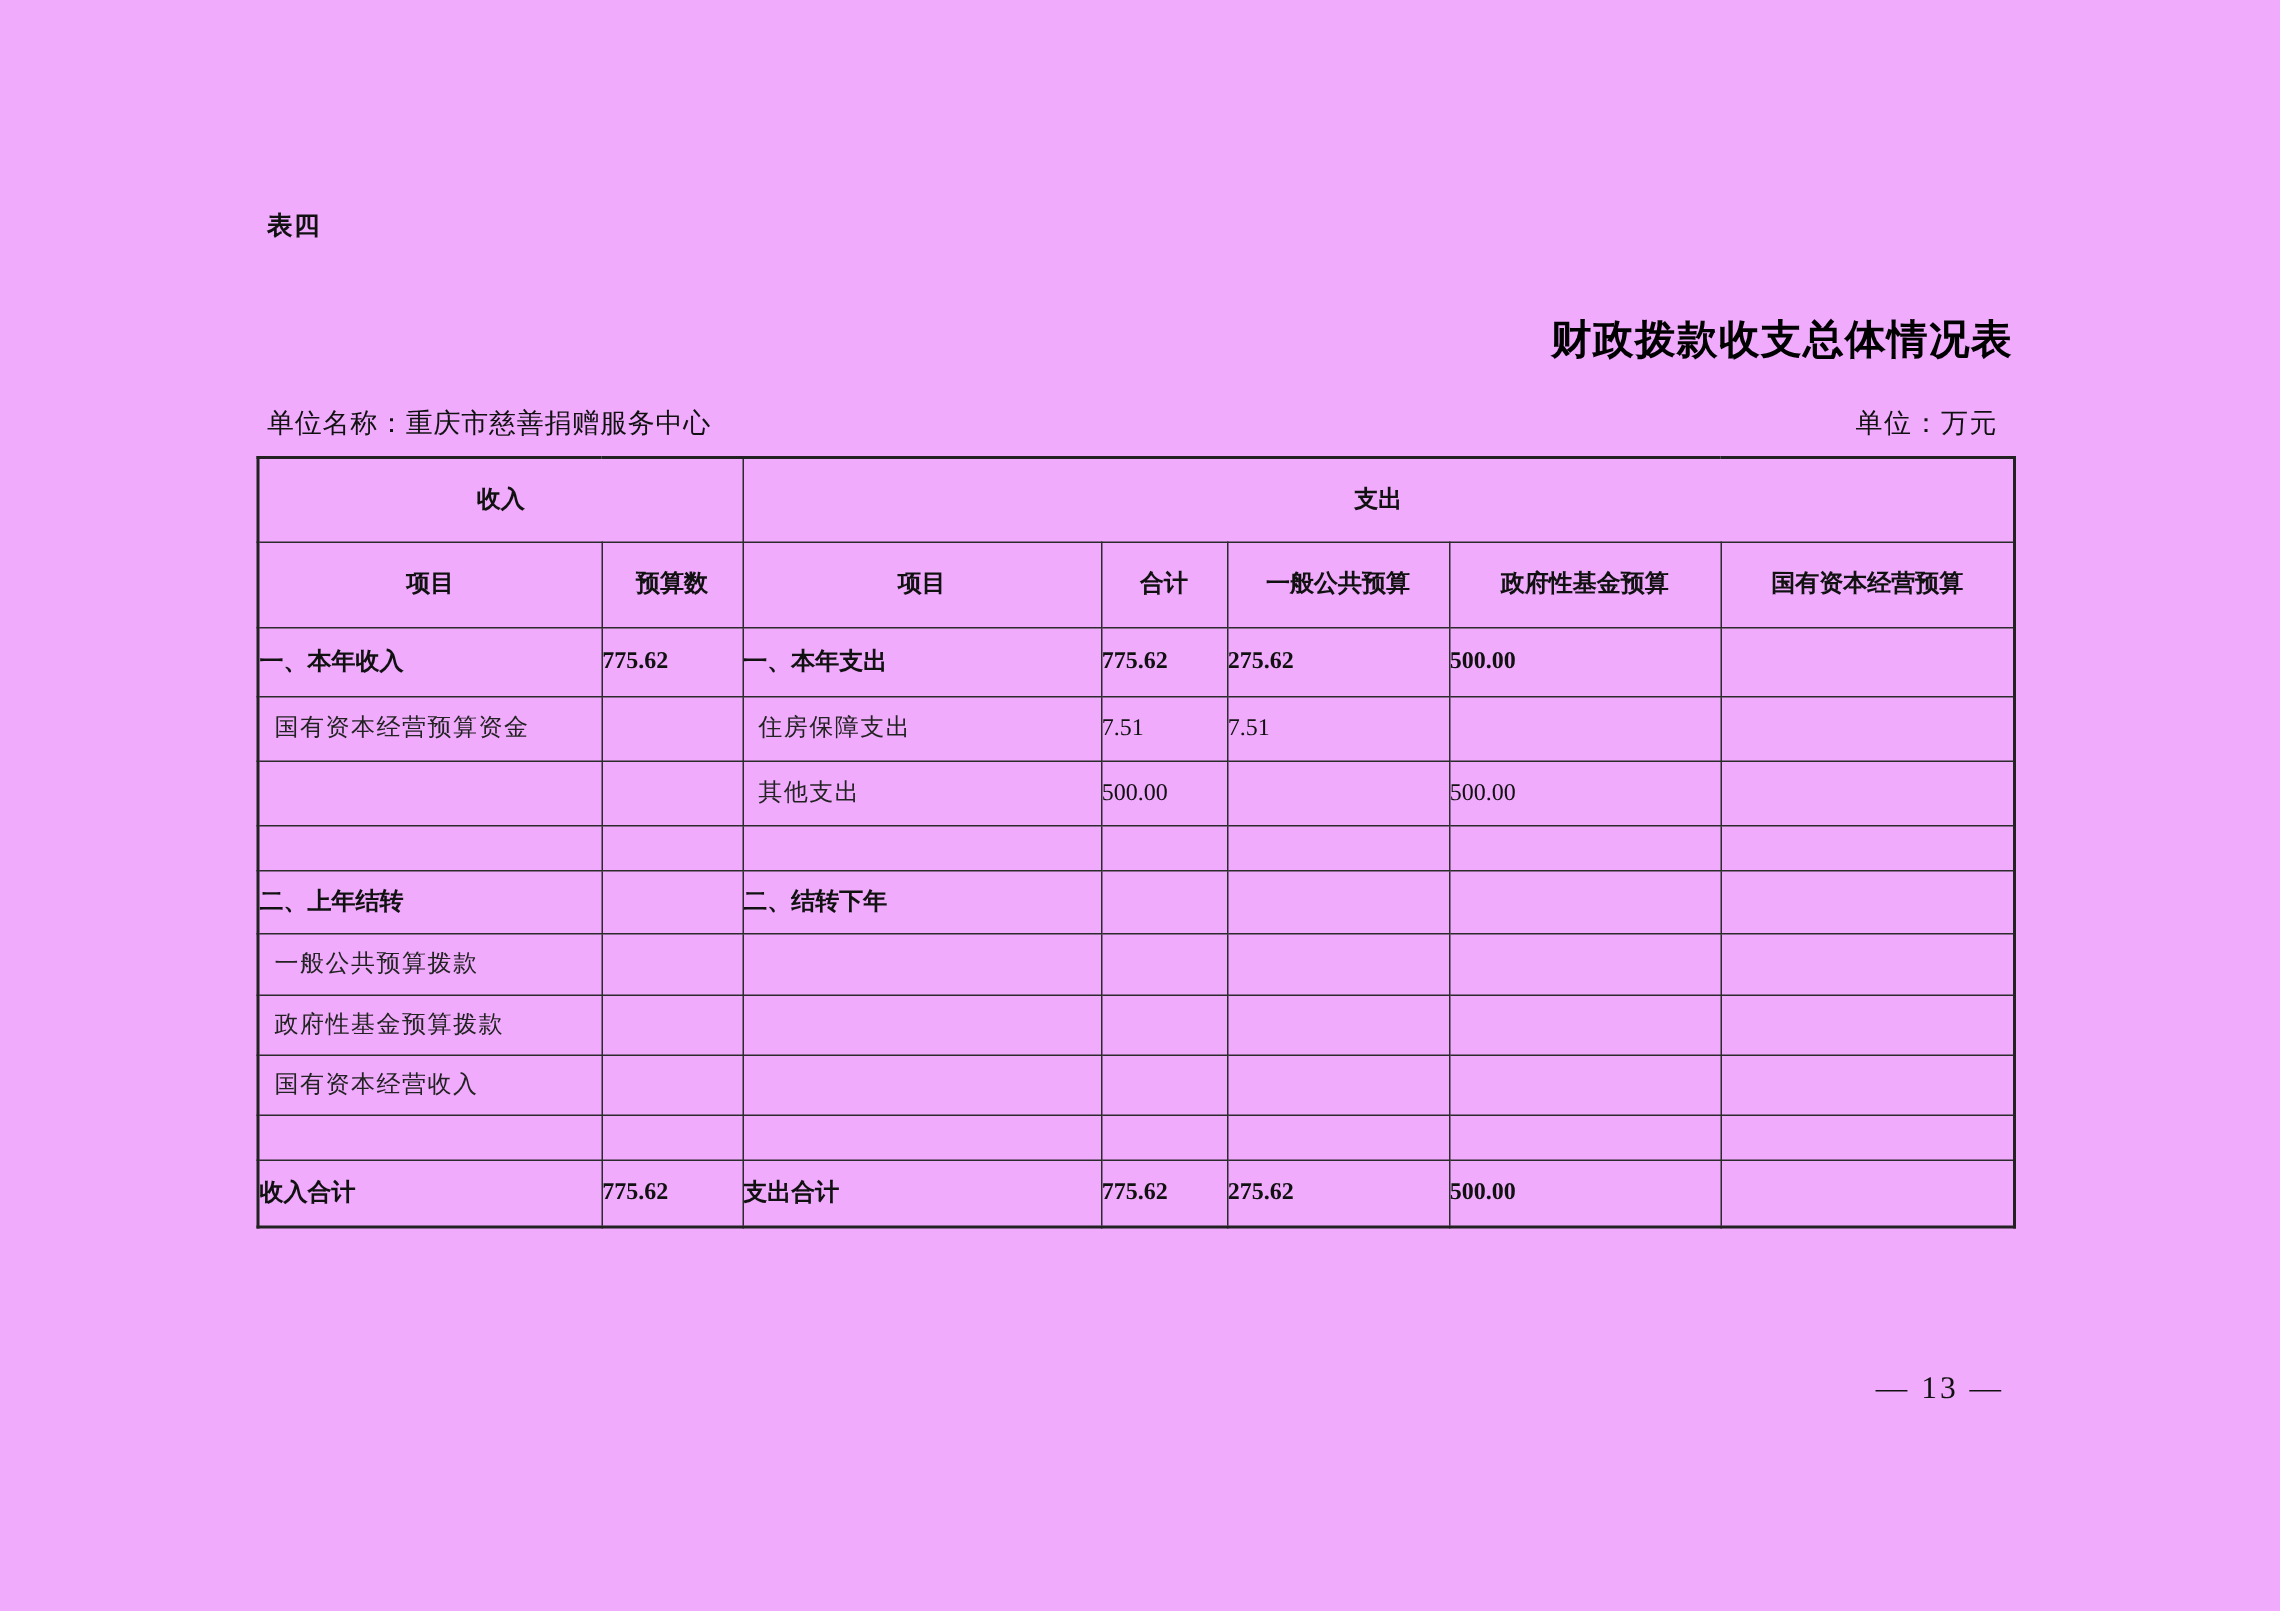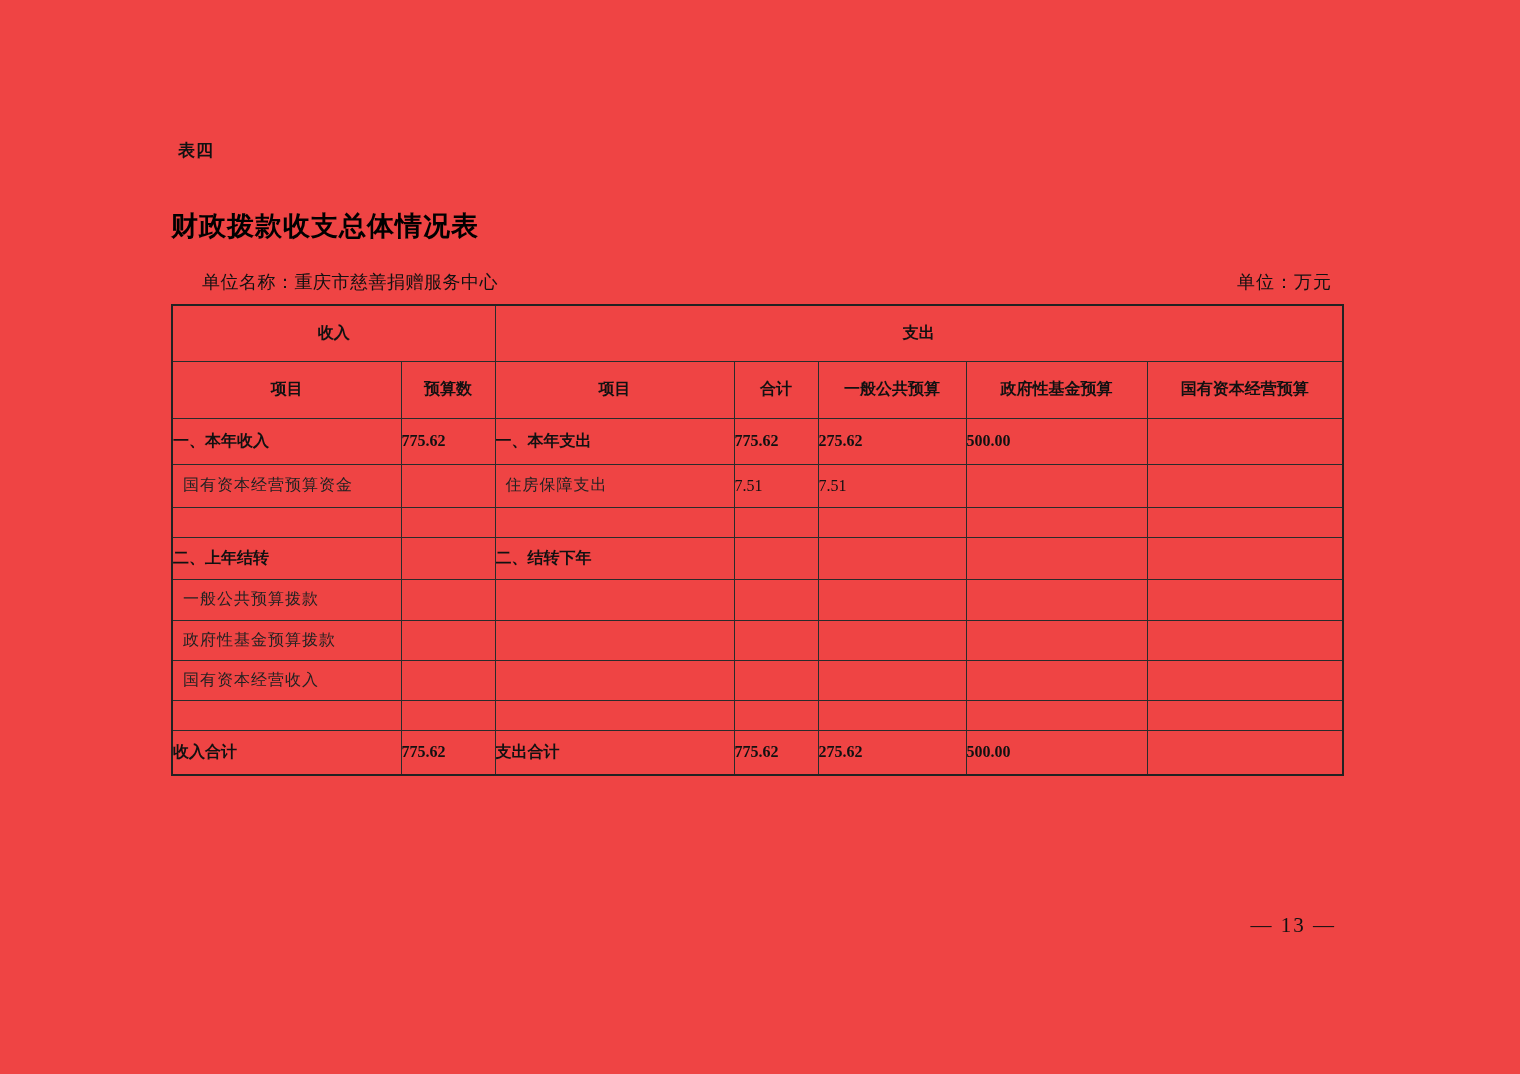--- a/index.html
+++ b/index.html
@@ -1,36 +1,36 @@
 <!DOCTYPE html>
 <html><head>
 <meta charset="utf-8">
 <style>
   * { margin:0; padding:0; box-sizing:border-box; }
   html,body { background:#888; }
   .page {
-    position:relative; width:1520px; height:1074px; background:#ef4444;
+    position:relative; width:1520px; height:1074px; background:#f0abfc;
     overflow:hidden; font-family:"Liberation Serif", serif; color:#111;
   }
   .content { position:absolute; left:171px; top:0; width:1171px; height:1074px; }
   .table-label {
     position:absolute; left:7px; top:139px; font-family:"Liberation Sans", sans-serif;
     font-weight:700; font-size:17px; color:#111; letter-spacing:1px;
   }
   .page-title {
-    position:absolute; top:208px; left:0; width:100%; text-align:left;
+    position:absolute; top:208px; left:0; width:100%; text-align:right;
     font-family:"Liberation Sans", sans-serif; font-weight:700; font-size:27px;
     color:#000; letter-spacing:1px;
   }
   .unit-line {
     position:absolute; top:270px; left:0; width:100%;
     display:flex; justify-content:space-between; align-items:baseline;
     font-family:"Liberation Serif", serif; font-size:18px; color:#111;
   }
-  .unit-line .left { padding-left:7px; letter-spacing:0.5px;margin-left:24px; }
+  .unit-line .left { padding-left:7px; letter-spacing:0.5px; }
   .unit-line .right { padding-right:10px; letter-spacing:1px; }
   table.budget {
     position:absolute; left:0; top:304px; width:1171px;
     border-collapse:collapse; table-layout:fixed;
     border:2px solid #222;
   }
   table.budget td { border:1px solid #2b2b2b; vertical-align:middle; font-size:16px; overflow:hidden; }
   td.hd {
     text-align:center; font-family:"Liberation Sans", sans-serif;
     font-weight:700; font-size:17px; color:#111;
@@ -106,20 +106,29 @@
         </tr>
         <tr style="height:43px">
           <td class="item">国有资本经营预算资金</td>
           <td class="num"></td>
           <td class="item">住房保障支出</td>
           <td class="num">7.51</td>
           <td class="num">7.51</td>
           <td class="num"></td>
           <td class="num"></td>
         </tr>
+        <tr style="height:43px">
+          <td class="item"></td>
+          <td class="num"></td>
+          <td class="item">其他支出</td>
+          <td class="num">500.00</td>
+          <td class="num"></td>
+          <td class="num">500.00</td>
+          <td class="num"></td>
+        </tr>
         <tr style="height:30px">
           <td class="item"></td>
           <td class="num"></td>
           <td class="item"></td>
           <td class="num"></td>
           <td class="num"></td>
           <td class="num"></td>
           <td class="num"></td>
         </tr>
         <tr class="bold" style="height:42px">

